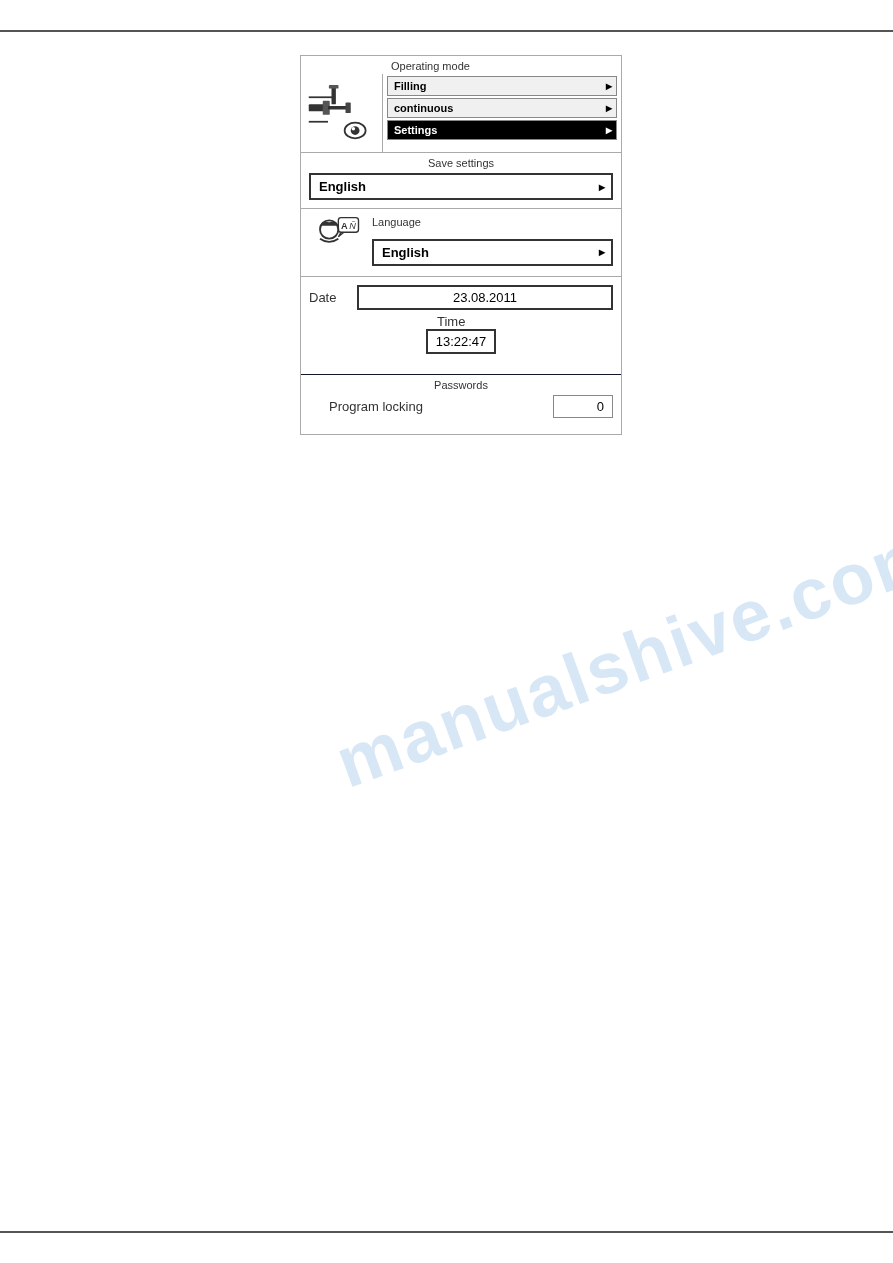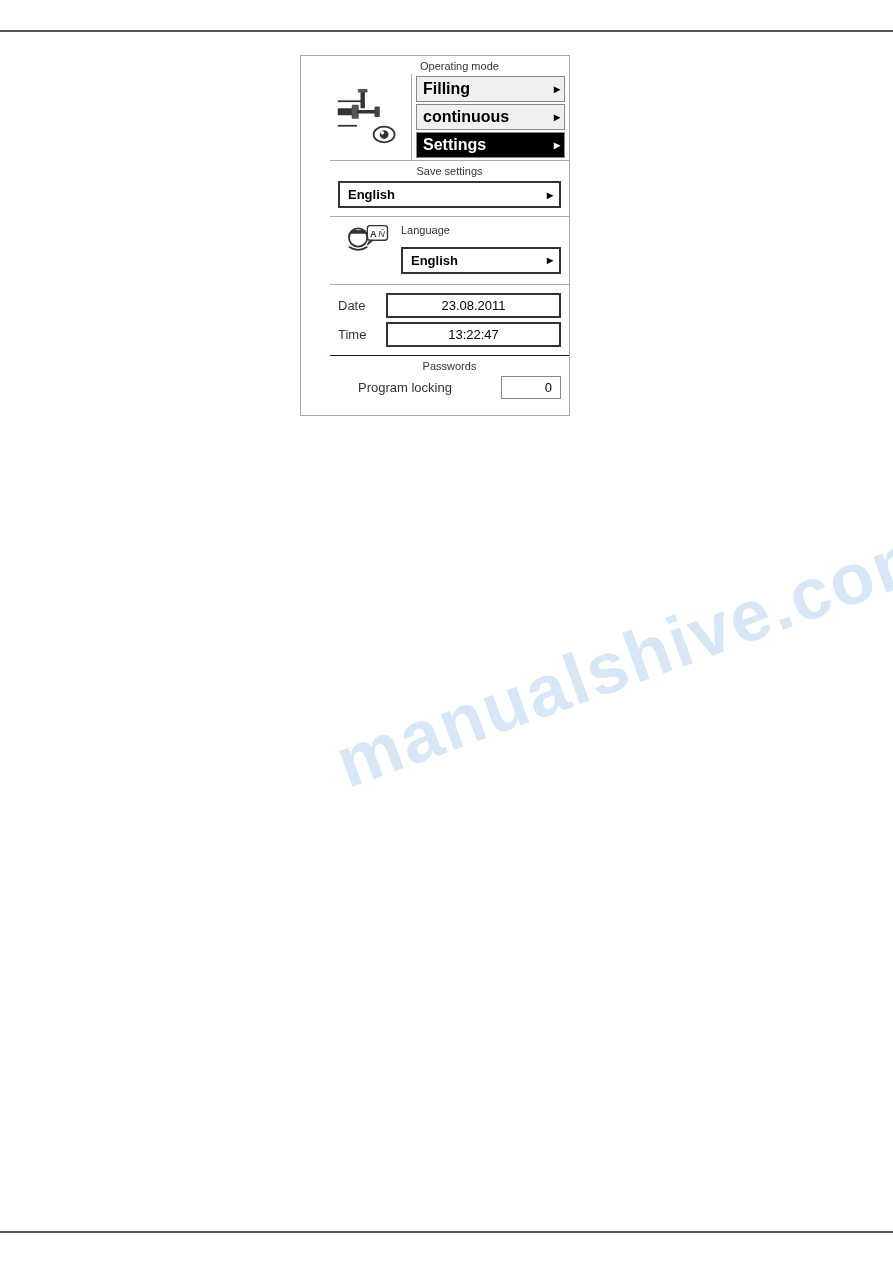--- a/index.html
+++ b/index.html
@@ -47,24 +47,23 @@
       white-space: nowrap;
       pointer-events: none;
       z-index: 10;
       letter-spacing: 2px;
     }
 
     .main-container {
       position: absolute;
       top: 55px;
       left: 300px;
-      width: 270px;
+      width: 322px;
       border: 1px solid #aaa;
       background: #fff;
-      padding-left: 29px;
     }
 
     
     .operating-mode-section {
       border-bottom: 1px solid #aaa;
       display: flex;
       flex-direction: column;
     }
 
     .operating-mode-header {
@@ -98,21 +97,21 @@
       flex-direction: column;
       padding: 2px 4px;
       gap: 2px;
     }
 
     .mode-btn {
       display: block;
       padding: 3px 6px;
       border: 1px solid #888;
       background: #f0f0f0;
-      font-size: 16px;
+      font-size: 11px;
       font-weight: bold;
       text-align: left;
       cursor: pointer;
       width: 100%;
       position: relative;
     }
 
     .mode-btn.active {
       background: #000;
       color: #fff;
@@ -202,21 +201,22 @@
       padding: 8px 8px;
     }
 
     .datetime-row {
       display: flex;
       align-items: center;
       margin-bottom: 4px;
     }
 
     .datetime-row:last-child {
-      margin-bottom: 0;
+      margin-bottom: 12px;
+      flex-direction: column;
     }
 
     .datetime-label {
       width: 48px;
       font-size: 13px;
       color: #333;
     }
 
     .datetime-value {
       flex: 1;

